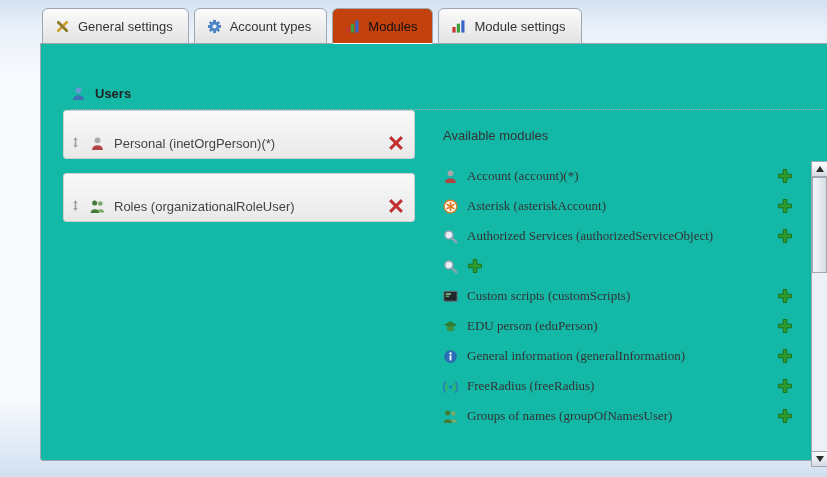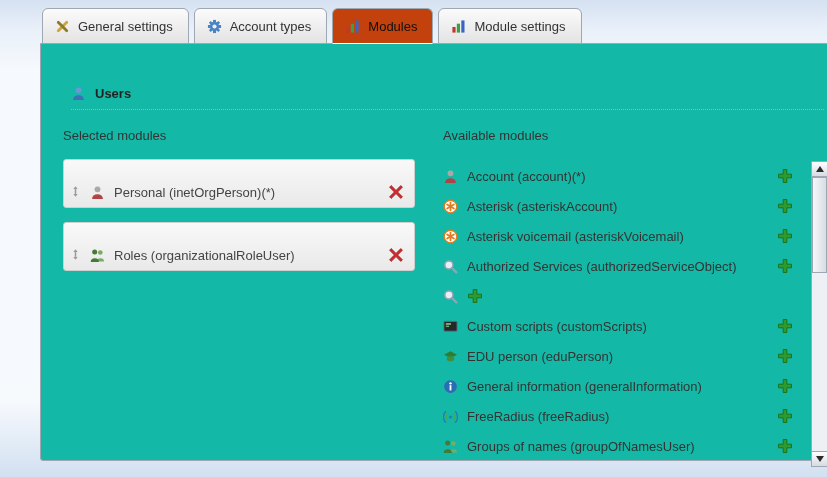--- a/index.html
+++ b/index.html
@@ -47,21 +47,21 @@
   .sel-row {
     display:flex; align-items:center; gap:9px;
     background:linear-gradient(#f9f9f9,#e9e9e9);
     border:1px solid #cfcfcf; border-radius:3px;
     padding:24px 10px 7px 6px; margin-bottom:14px; cursor:move;
   }
   .sel-row .label { flex:1; color:#444; }
 
   
   .avail-wrap { display:flex; align-items:flex-start; }
-  .avail-list { flex:1; margin-top:2px; }
+  .avail-list { flex:1; margin-top:2px;font-family:Liberation Serif, serif; }
   .avail-row { display:flex; align-items:center; gap:9px; height:30px; padding-right:18px; }
   .avail-row .label { flex:1; color:#333; }
 
   
   .icon { display:inline-flex; width:15px; height:15px; flex:0 0 auto; }
   .icon svg { width:100%; height:100%; display:block; }
   .icon.sm { width:11px; height:13px; align-self:flex-start; margin-top:1px; }
   .icon.lg { width:16px; height:16px; }
   .btn { cursor:pointer; }
 
@@ -135,21 +135,20 @@
             <circle cx="8" cy="4.6" r="3.1" fill="#6b97d8"></circle>
             <path d="M2.2,15 a5.8,5.2 0 0 1 11.6,0 z" fill="#3f6fb5"></path>
           </svg>
         </span>
       <span>Users</span>
     </div>
 
     <div class="columns">
 
       <div class="left-col">
-        <div class="col-label">Selected modules</div>
         <div id="selected-list">
             <div class="sel-row">
               <span class="icon sm">
                 <svg viewBox="0 0 16 16" width="100%" height="100%">
                   <polygon points="8,0.5 11.2,4.5 4.8,4.5" fill="#9a9a9a"></polygon>
                   <rect x="6.9" y="4.5" width="2.2" height="7" fill="#9a9a9a"></rect>
                   <polygon points="8,15.5 11.2,11.5 4.8,11.5" fill="#9a9a9a"></polygon>
                 </svg>
               </span>
               <span class="icon">
@@ -212,36 +211,20 @@
               <div class="avail-row">
                 <span class="icon">
                   <svg viewBox="0 0 16 16" width="100%" height="100%">
                     <circle cx="8" cy="8" r="6.7" fill="#fff" stroke="#df7d20" stroke-width="1.4"></circle>
                     <line x1="8" y1="3.8" x2="8" y2="12.2" stroke="#df7d20" stroke-width="1.9" stroke-linecap="round"></line>
                     <line x1="4.4" y1="5.9" x2="11.6" y2="10.1" stroke="#df7d20" stroke-width="1.9" stroke-linecap="round"></line>
                     <line x1="11.6" y1="5.9" x2="4.4" y2="10.1" stroke="#df7d20" stroke-width="1.9" stroke-linecap="round"></line>
                   </svg>
                 </span>
                 <span class="label">Asterisk (asteriskAccount)</span>
-                <span class="icon lg btn">
-                  <svg viewBox="0 0 16 16" width="100%" height="100%">
-                    <path d="M6.2 1.5 h3.6 v4.7 h4.7 v3.6 h-4.7 v4.7 h-3.6 v-4.7 h-4.7 v-3.6 h4.7 z" fill="#2d9b2d" stroke="#1d741d" stroke-width="1"></path>
-                  </svg>
-                </span>
-              </div>
-              <div class="avail-row">
-                <span class="icon">
-                  <svg viewBox="0 0 16 16" width="100%" height="100%">
-                    <circle cx="8" cy="8" r="6.7" fill="#fff" stroke="#df7d20" stroke-width="1.4"></circle>
-                    <line x1="8" y1="3.8" x2="8" y2="12.2" stroke="#df7d20" stroke-width="1.9" stroke-linecap="round"></line>
-                    <line x1="4.4" y1="5.9" x2="11.6" y2="10.1" stroke="#df7d20" stroke-width="1.9" stroke-linecap="round"></line>
-                    <line x1="11.6" y1="5.9" x2="4.4" y2="10.1" stroke="#df7d20" stroke-width="1.9" stroke-linecap="round"></line>
-                  </svg>
-                </span>
-                <span class="label">Asterisk voicemail (asteriskVoicemail)</span>
                 <span class="icon lg btn">
                   <svg viewBox="0 0 16 16" width="100%" height="100%">
                     <path d="M6.2 1.5 h3.6 v4.7 h4.7 v3.6 h-4.7 v4.7 h-3.6 v-4.7 h-4.7 v-3.6 h4.7 z" fill="#2d9b2d" stroke="#1d741d" stroke-width="1"></path>
                   </svg>
                 </span>
               </div>
               <div class="avail-row">
                 <span class="icon">
                   <svg viewBox="0 0 16 16" width="100%" height="100%">
                     <circle cx="6.3" cy="6.3" r="4.3" fill="#e8eef3" stroke="#90a4b3" stroke-width="1.6"></circle>

